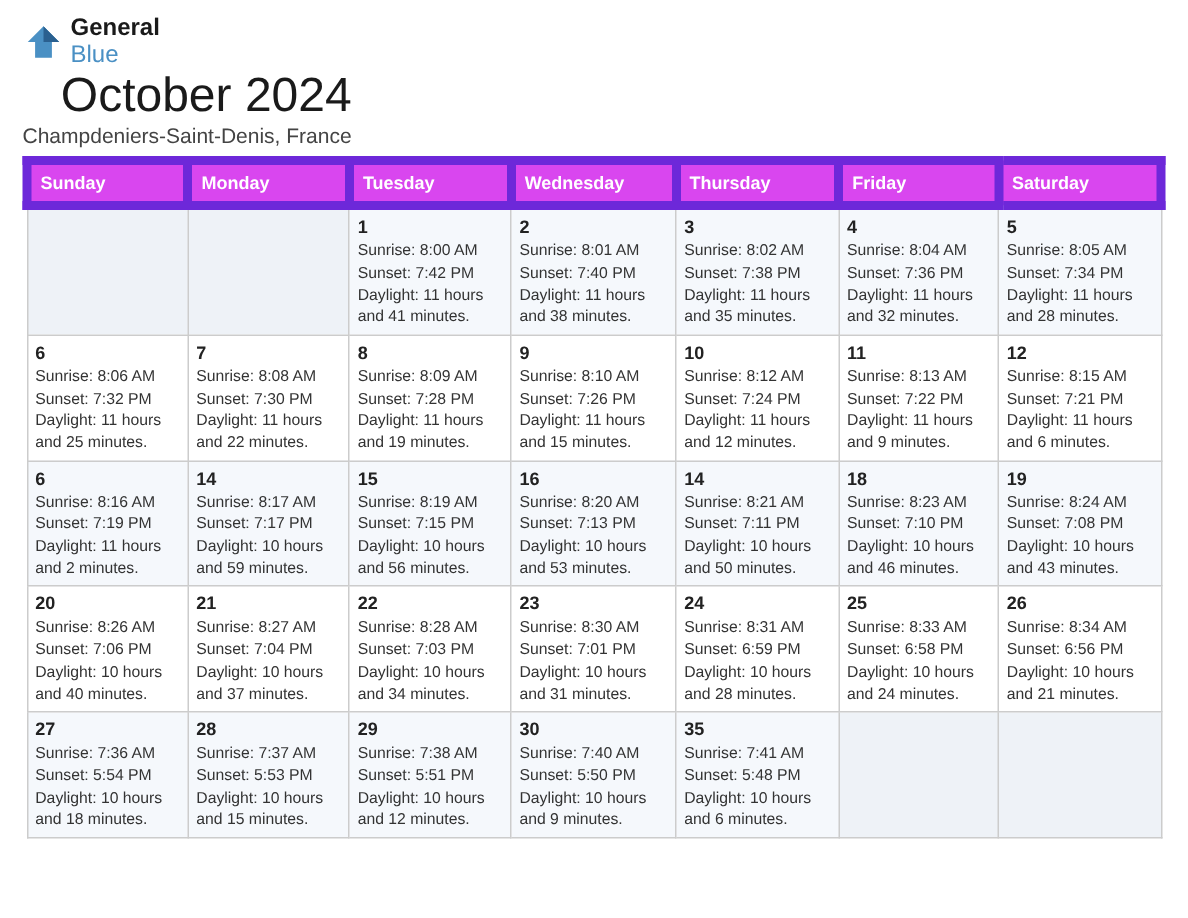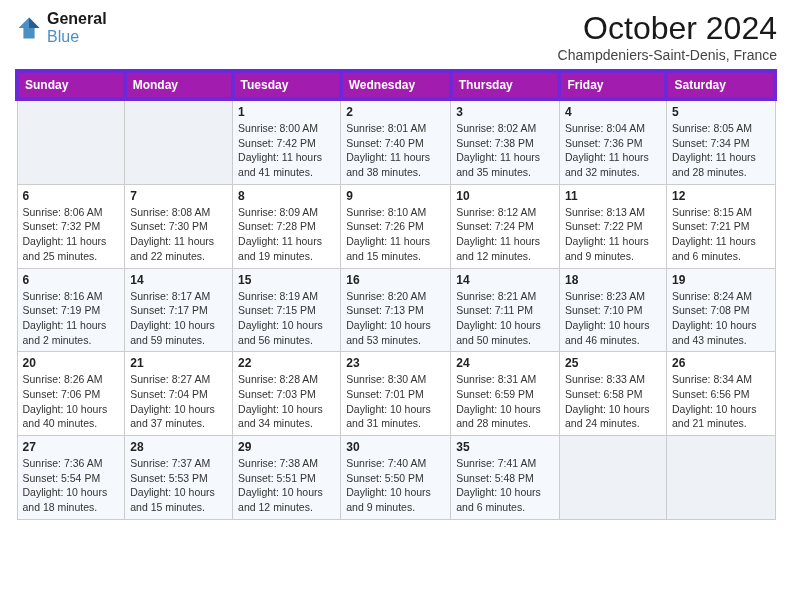--- a/index.html
+++ b/index.html
@@ -14,20 +14,21 @@
       width: 792px;
       min-height: 612px;
       padding: 10px 15px 10px 15px;
       background: #fff;
     }
     .header {
       display: flex;
       justify-content: space-between;
       align-items: flex-start;
       margin-bottom: 6px;
+      flex-direction: column;
     }
     .logo {
       display: flex;
       align-items: center;
       gap: 4px;
     }
     .logo-icon {
       width: 28px;
       height: 28px;
     }
@@ -42,27 +43,27 @@
     .location-title {
       font-size: 14px;
       color: #444;
     }
     .calendar-table {
       width: 100%;
       border-collapse: collapse;
       font-size: 11px;
     }
     .calendar-table thead th {
-      background: #a21caf;
+      background: #d946ef;
       color: #fff;
       padding: 5px 6px;
       text-align: left;
       font-size: 12px;
       font-weight: bold;
-      border: 4px solid #6d28d9;
+      border: 6px solid #6d28d9;
     }
     .calendar-table tbody td {
       border: 1px solid #ccc;
       vertical-align: top;
       padding: 4px 5px;
       width: 113px;
       height: 80px;
       color: #222;
       background: #fff;
     }

